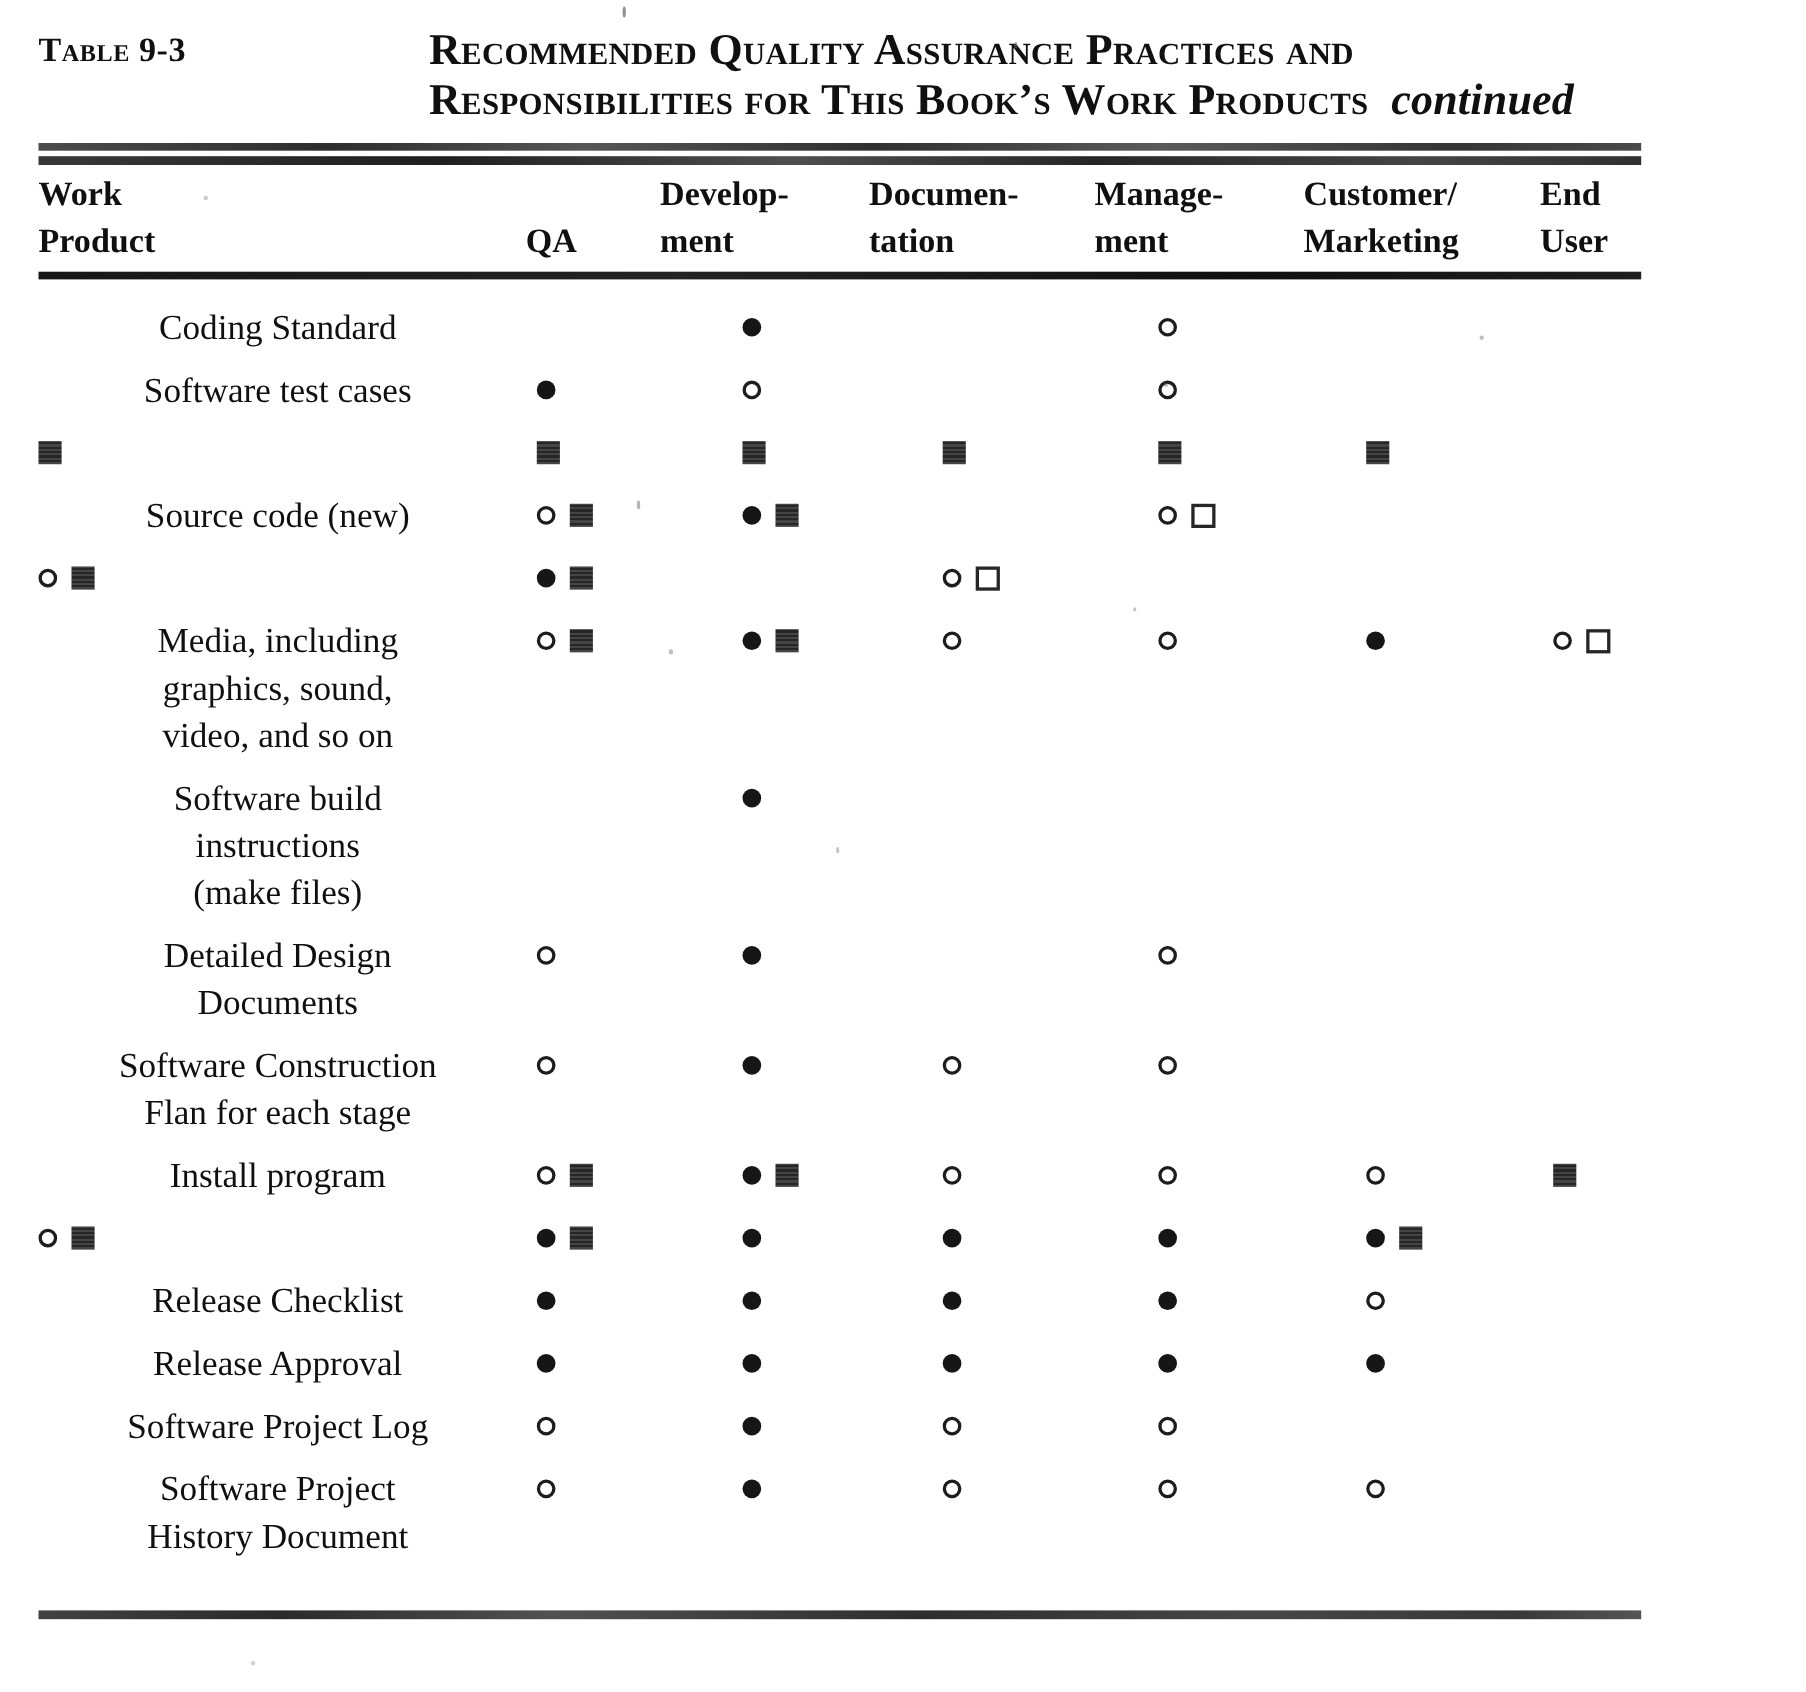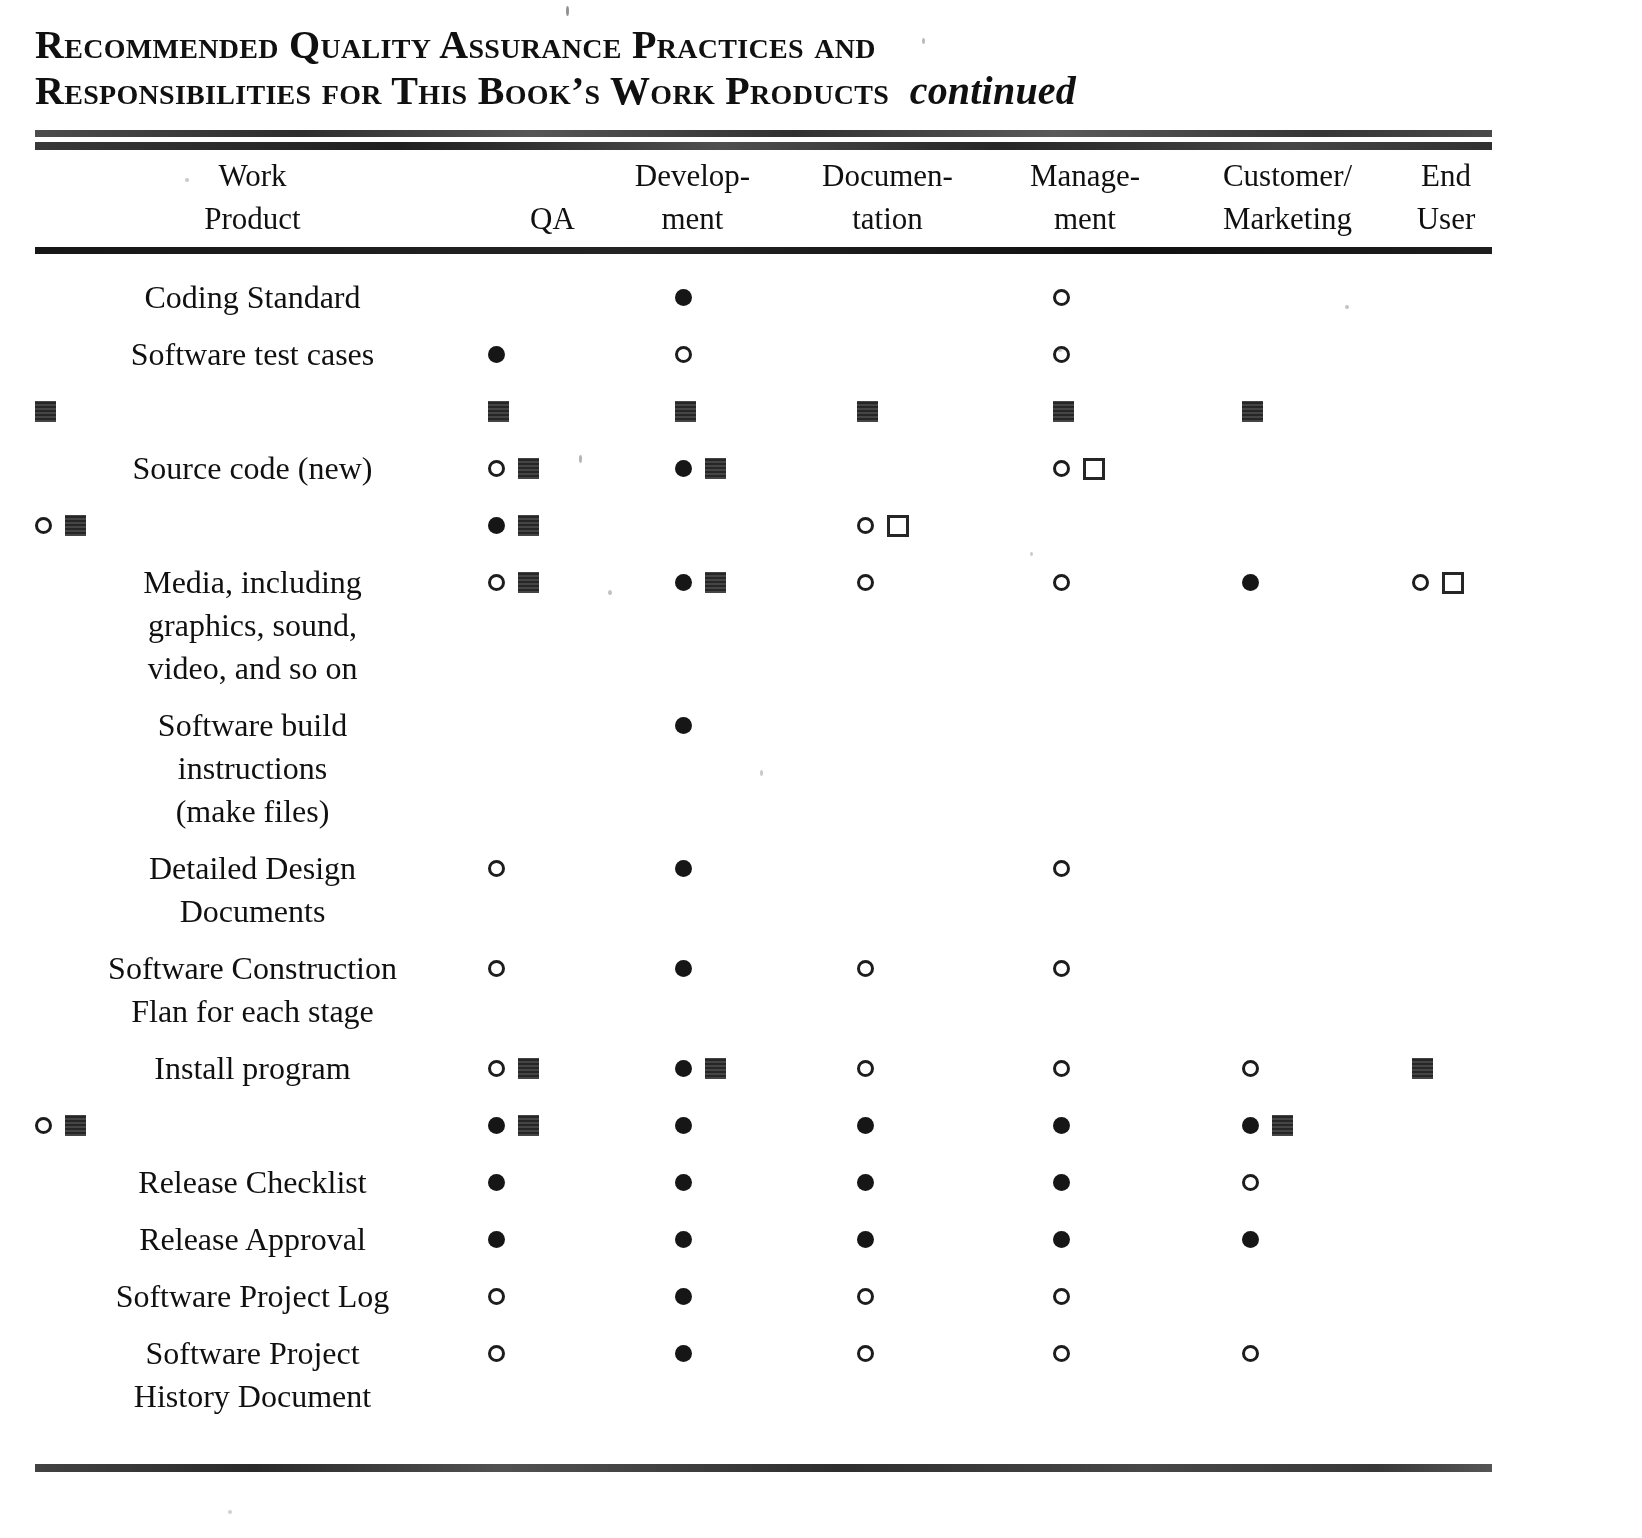--- a/index.html
+++ b/index.html
@@ -44,24 +44,24 @@
   }
 
   
   .grid-row{
     display:grid;
     grid-template-columns:435px 125px 190px 200px 190px 215px 102px;
     width:1457px;
   }
 
   
-  .header-row{margin-top:4px;font-weight:normal;font-size:31px;line-height:43px;text-align:center;}
+  .header-row{margin-top:4px;font-weight:bold;font-size:31px;line-height:43px;}
   .header-cell{display:flex;flex-direction:column;justify-content:flex-end;}
   .header-cell div{min-height:43px;}
-  .header-row > div:nth-child(2){padding-left:8px;margin-left:32px;}
+  .header-row > div:nth-child(2){padding-left:8px;}
   .header-row > div:nth-child(3){padding-left:5px;}
   .header-row > div:nth-child(4){padding-left:5px;}
   .header-row > div:nth-child(5){padding-left:10px;}
   .header-row > div:nth-child(6){padding-left:10px;}
   .header-row > div:nth-child(7){padding-left:10px;}
 
   
   .table-body{margin-top:22px;}
   .body-row{margin-bottom:14px;font-size:32px;line-height:43px;}
   .row-label div{display:block;text-align:center;}
@@ -95,20 +95,21 @@
   .speck.s8{left:760px;top:770px;width:3px;height:6px;opacity:.4;}
   .speck.s9{left:1030px;top:552px;width:3px;height:4px;opacity:.4;}
   .speck.s10{left:228px;top:1510px;width:4px;height:4px;opacity:.35;}
 </style>
 </head>
 <body>
 
 <div class="page">
 
   <div class="title-block">
+    <div class="table-label">Table 9-3</div>
     <div class="title-lines">
       <div>Recommended Quality Assurance Practices and</div>
       <div><span>Responsibilities for This Book’s Work Products</span>&nbsp; <span class="title-continued">continued</span></div>
     </div>
   </div>
 
   <div class="double-rule">
     <div class="r1"></div>
     <div class="r2"></div>
   </div>

